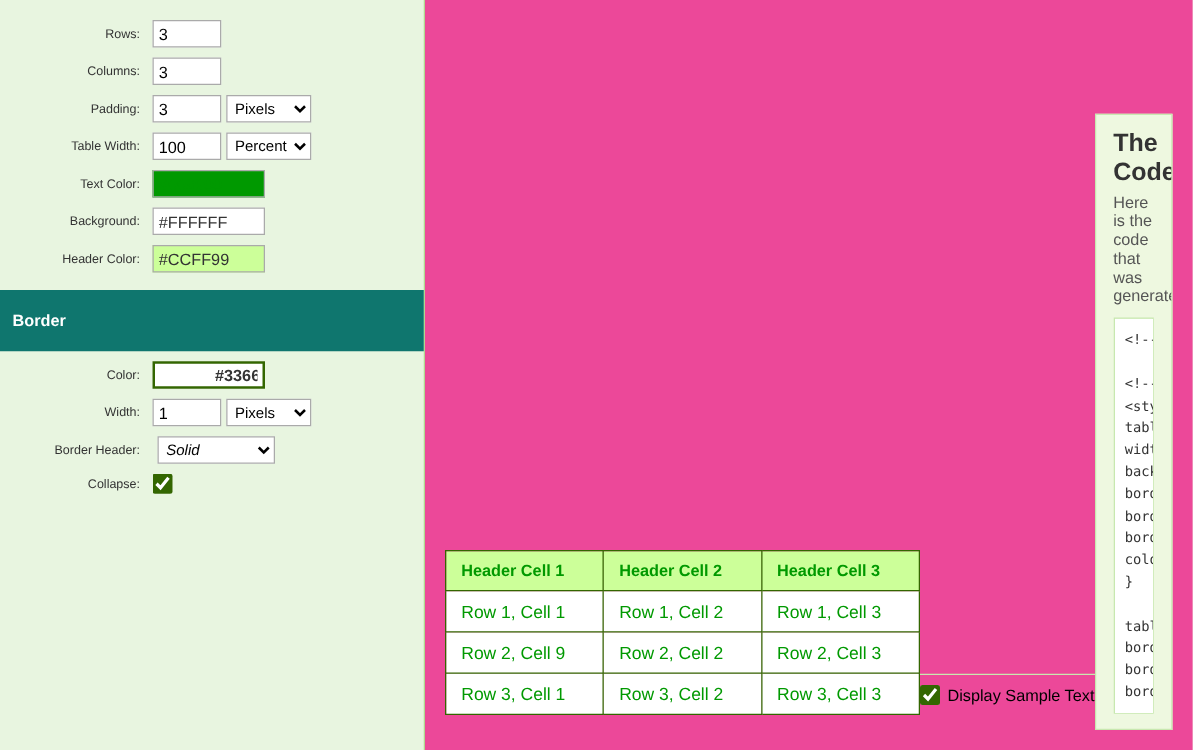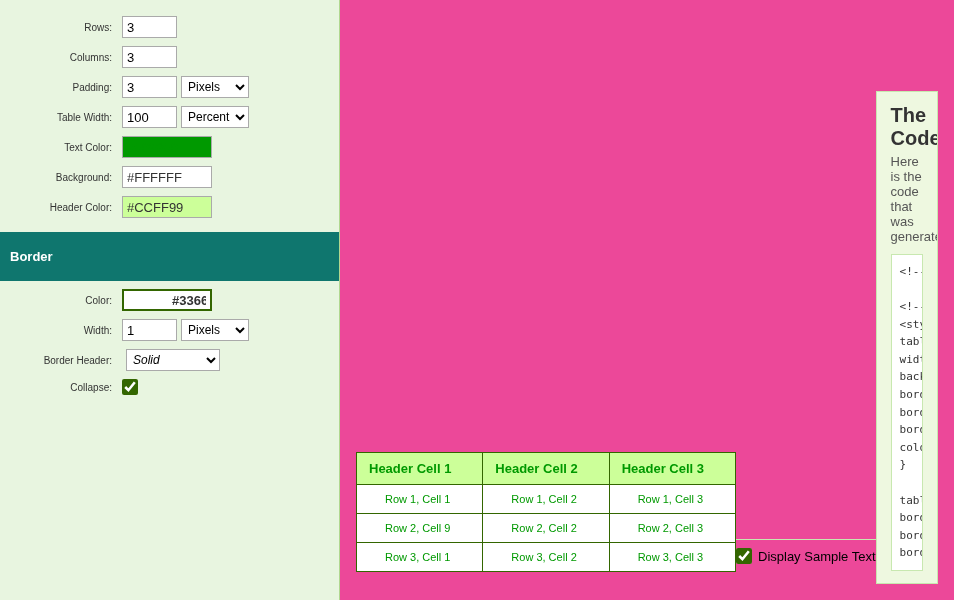--- a/index.html
+++ b/index.html
@@ -119,22 +119,22 @@
       padding: 8px 12px;
       font-weight: bold;
       text-align: left;
       font-size: 13px;
     }
 
     .preview-table td {
       background: #FFFFFF;
       color: #009900;
       border: 1px solid #336600;
-      padding: 8px 28px;
-      font-size: 11px;
+      padding: 8px 12px;
+      font-size: 14px;
     }
 
     
     .display-sample {
       display: flex;
       align-items: center;
       gap: 6px;
       margin-bottom: 12px;
       padding: 8px 0;
       border-top: 1px solid #c8e8b0;

